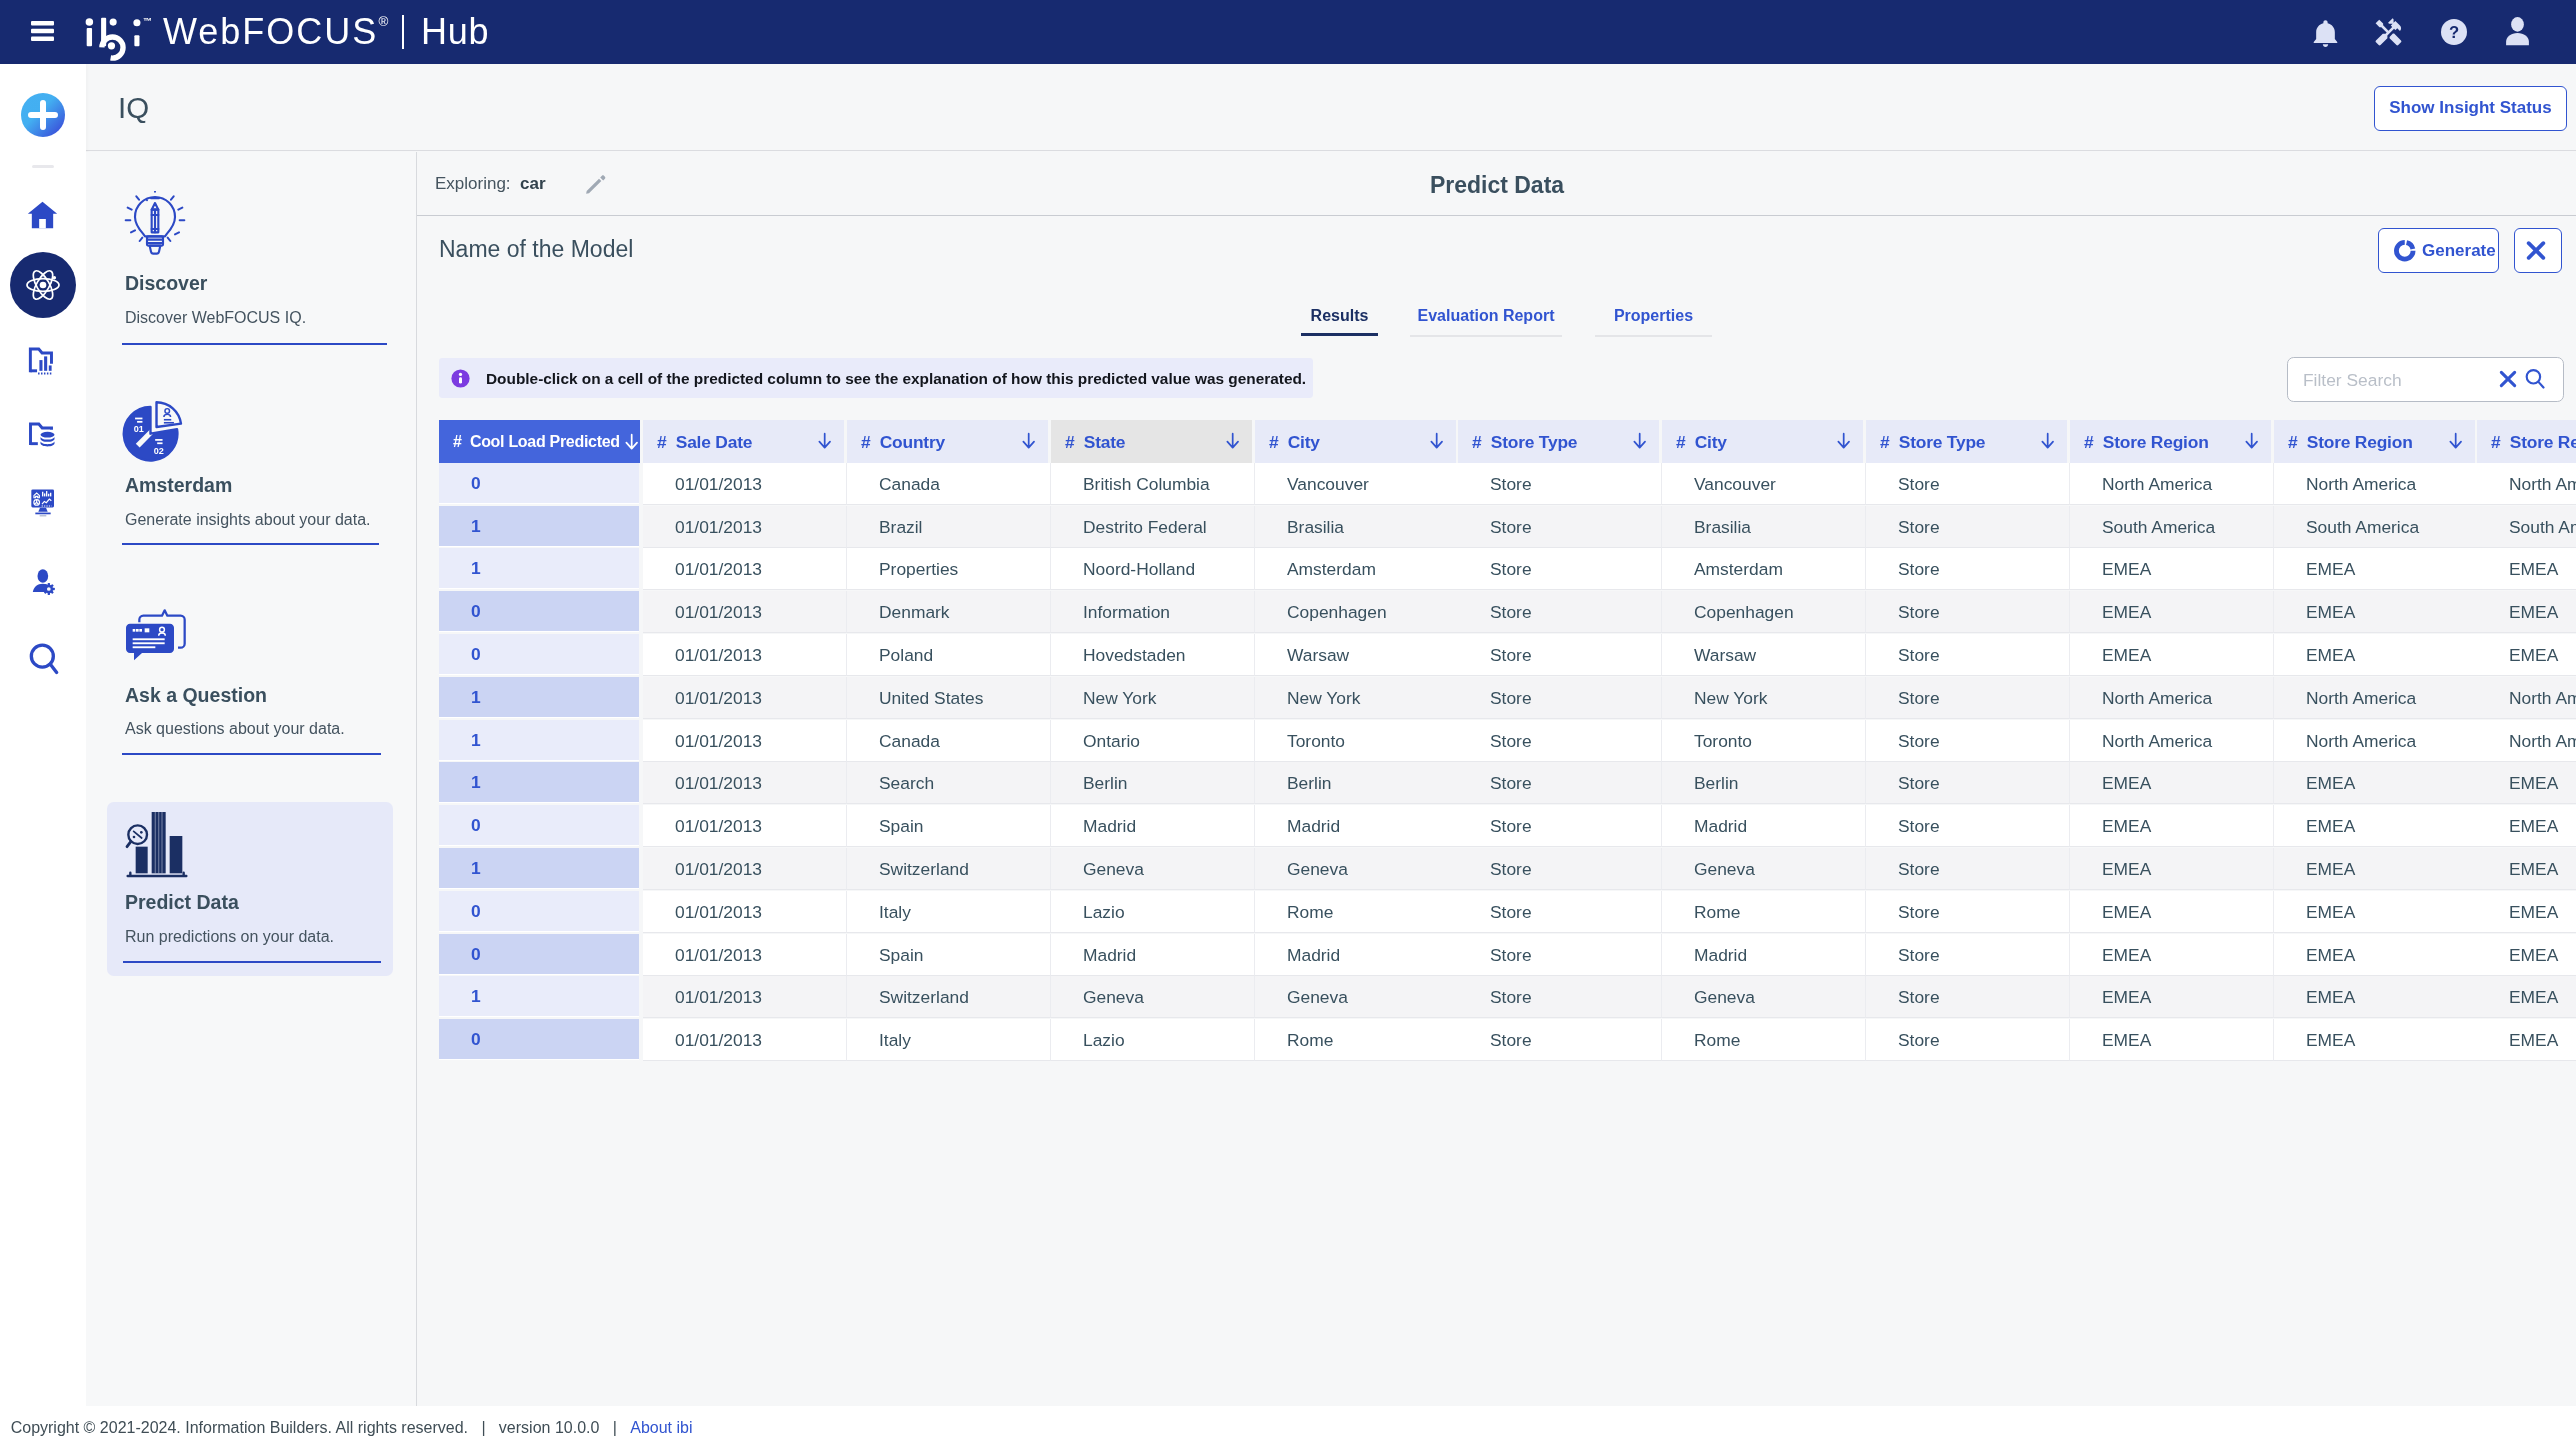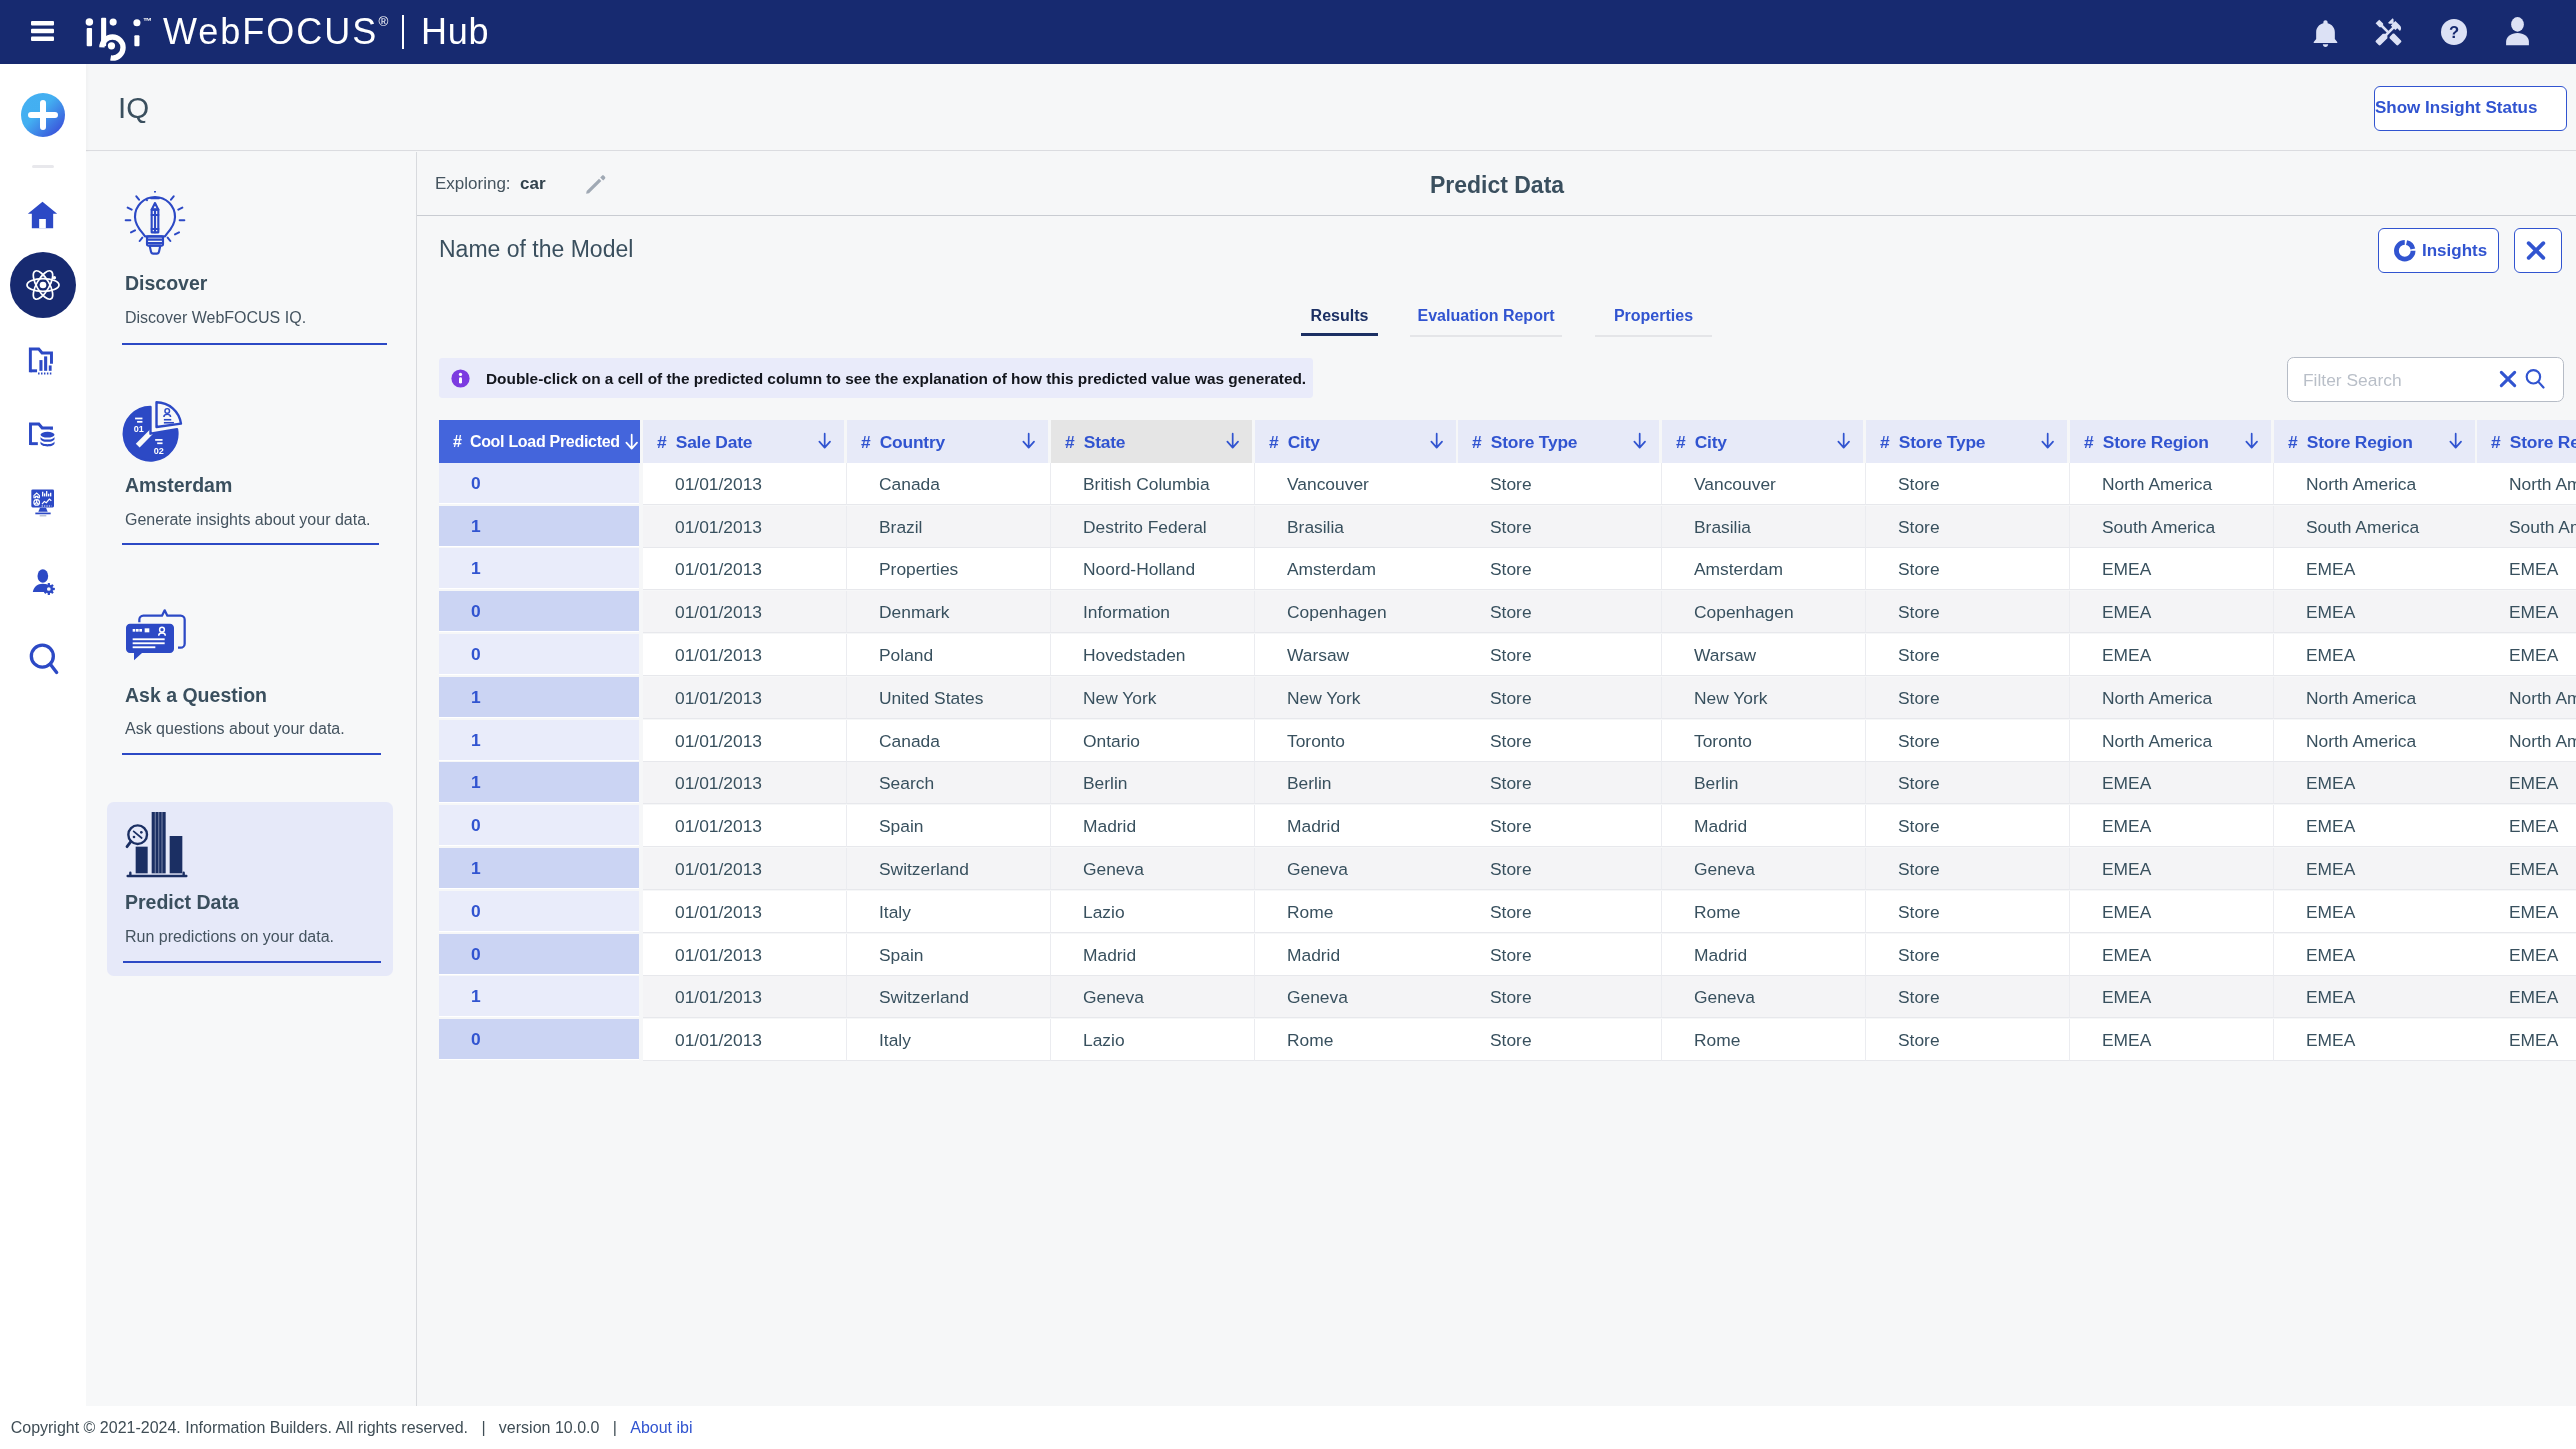--- a/index.html
+++ b/index.html
@@ -42,21 +42,21 @@
     <text x="21" y="29.5" text-anchor="middle" font-size="25" font-weight="700" fill="#172a70" font-family="Liberation Sans">?</text>
   </svg>
 <svg style="position:absolute;left:2504px;top:17.4px;" width="27" height="29.5" viewBox="0 0 40 44">
     <g fill="#dce1f5">
       <ellipse cx="20" cy="11" rx="9.5" ry="11"></ellipse>
       <path d="M20 24c9.5 0 17 5.5 17 13v5H3v-5c0-7.5 7.5-13 17-13z"></path>
     </g>
   </svg>
 <div class="ab" style="left:86px;top:64px;width:2490px;height:87px;background:#f6f7f8;border-bottom:0.7px solid #dbdce0"></div>
 <div class="ab" style="left:118px;top:91px;font-size:29.5px;font-weight:400;color:#3a4f5e">IQ</div>
-<div class="ab" style="left:2374px;top:86px;width:193px;height:45px;background:#fff;border:1.7px solid #3154d0;border-radius:6px;line-height:42px;font-size:17px;font-weight:700;color:#3154d0">Show Insight Status</div>
+<div class="ab" style="left:2374px;top:86px;width:193px;height:45px;background:#fff;border:1.7px solid #3154d0;border-radius:6px;text-align:center;line-height:42px;font-size:17px;font-weight:700;color:#3154d0">Show Insight Status</div>
 <div class="ab" style="left:0;top:64px;width:86px;height:1385px;background:#fff;box-shadow:1.3px 0 4px rgba(0,0,0,0.04)"></div>
 <div style="position:absolute;left:21px;top:93px;width:44px;height:44px;border-radius:50%;background:linear-gradient(135deg,#44b0f2 0%,#43aff1 42%,#3a54db 88%)"></div>
 <svg style="position:absolute;left:21px;top:93px;" width="44" height="44" viewBox="0 0 66 66">
     <g stroke="#fff" stroke-width="9" stroke-linecap="round">
       <path d="M33 15v36M15 33h36"></path>
     </g>
   </svg>
 <div class="ab" style="left:32px;top:165px;width:21.5px;height:3.4px;border-radius:2px;background:#e8e8ec"></div>
 <svg style="position:absolute;left:27px;top:201px;" width="31" height="28" viewBox="0 0 46 42">
     <path fill="#2c49c5" d="M23 1L1 19h6v22h32V19h6z"></path>
@@ -236,21 +236,21 @@
   </svg>
 <div class="ab" style="left:1375px;top:172px;width:244px;text-align:center;font-size:23px;font-weight:700;color:#3a4f5e">Predict Data</div>
 <div class="ab" style="left:439px;top:236px;font-size:23px;font-weight:400;color:#3a4f5e">Name of the Model</div>
 <div class="ab" style="left:2378px;top:228px;width:121px;height:45px;background:#fff;border:1.7px solid #3154d0;border-radius:6px"></div>
 <svg style="position:absolute;left:2392px;top:238px;" width="25.5" height="25.5" viewBox="0 0 38 38">
     <g fill="#3154d0">
 <path d="M19 3a16 16 0 1 0 16 16h-7.2A8.8 8.8 0 1 1 19 10.2z"></path>
 <path d="M22.5 3.4a16 16 0 0 1 12.1 12.1l-7 1.6a8.8 8.8 0 0 0-6.7-6.7z"></path>
 </g>
   </svg>
-<div class="ab" style="left:2422px;top:241px;font-size:17px;font-weight:700;color:#3154d0">Insights</div>
+<div class="ab" style="left:2422px;top:241px;font-size:17px;font-weight:700;color:#3154d0">Generate</div>
 <div class="ab" style="left:2514px;top:228px;width:48px;height:45px;background:#fff;border:1.7px solid #3154d0;border-radius:6px"></div>
 <svg style="position:absolute;left:2526px;top:241px;" width="20" height="19" viewBox="0 0 30 28">
     <g stroke="#3154d0" stroke-width="5.6" stroke-linecap="round">
       <path d="M4 3l22 22M26 3L4 25"></path>
     </g>
   </svg>
 <div class="ab" style="left:1301px;top:307px;width:77px;text-align:center;font-size:16px;font-weight:700;white-space:nowrap;color:#1b2f63">Results</div>
 <div class="ab" style="left:1301px;top:333px;width:77px;height:3.4px;background:#1b2f63"></div>
 <div class="ab" style="left:1410px;top:307px;width:152px;text-align:center;font-size:16px;font-weight:700;white-space:nowrap;color:#3154d0">Evaluation Report</div>
 <div class="ab" style="left:1410px;top:335px;width:152px;height:2px;background:#e4e5e8"></div>

